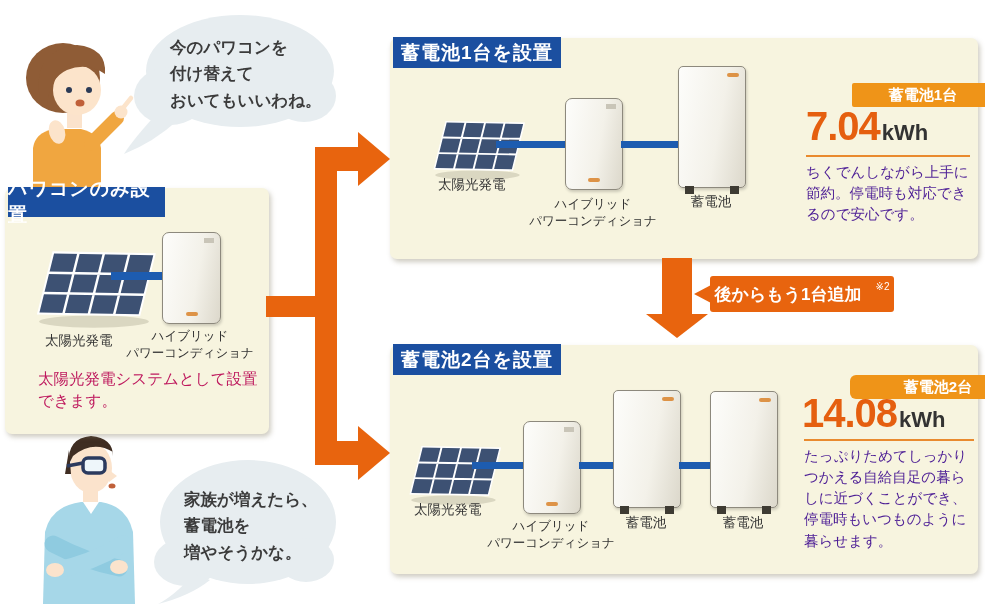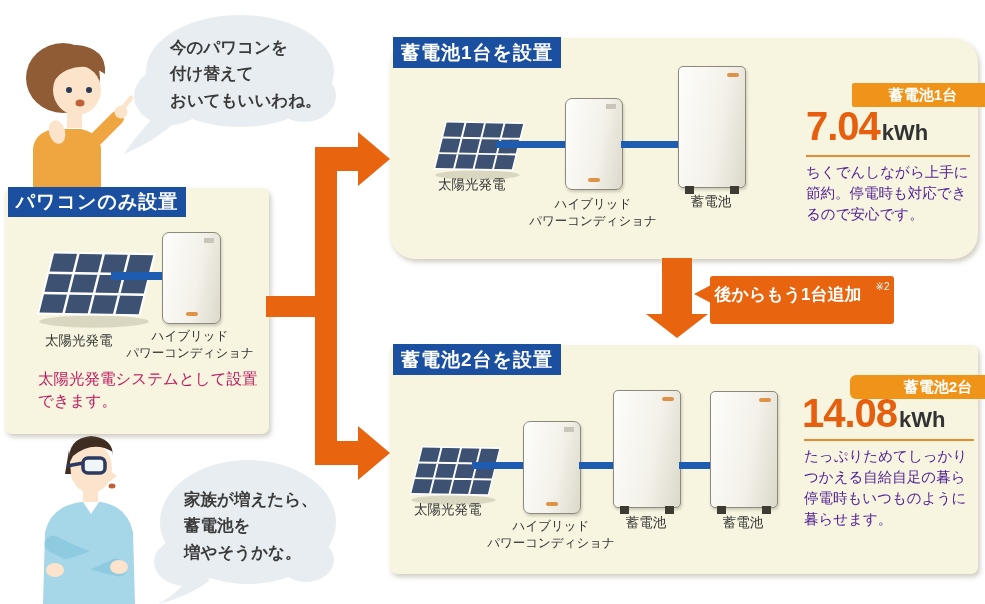--- a/index.html
+++ b/index.html
@@ -60,21 +60,21 @@
       <rect x="315" y="441" width="45" height="24"></rect>
       <polygon points="358,426 358,480 390,453"></polygon>
     </g>
     <g fill="#e8640e">
       <rect x="662" y="258" width="30" height="56"></rect>
       <polygon points="646,314 708,314 677,338"></polygon>
     </g>
   </svg>
 
   <div class="add-tri" style="left:694px;top:285px;"></div>
-  <div class="add-label" style="left:710px;top:276px;width:184px;height:48px;gap:12px;">
+  <div class="add-label" style="left:710px;top:276px;width:184px;height:36px;gap:12px;">
     <span>後からもう1台追加</span>
       <sup>※2</sup>
   </div>
 
   <svg class="bubble-svg" style="left:122px;top:8px;" width="220" height="160" viewBox="0 0 220 160">
     <ellipse cx="118" cy="63" rx="94" ry="56" fill="#e7edf0"></ellipse>
     <ellipse cx="48" cy="88" rx="36" ry="29" fill="#e7edf0"></ellipse>
     <ellipse cx="182" cy="88" rx="32" ry="26" fill="#e7edf0"></ellipse>
     <path d="M40,100 Q12,130 2,146 Q32,134 56,112 Z" fill="#e7edf0"></path>
   </svg>
@@ -122,21 +122,21 @@
     <rect x="58" y="28" width="22" height="15" rx="5" fill="#eef6fa" stroke="#2b3a5e" stroke-width="3.5"></rect>
     <path d="M58,33 L42,36" stroke="#2b3a5e" stroke-width="3.5"></path>
     <ellipse cx="87" cy="56" rx="3.5" ry="2.5" fill="#c06039"></ellipse>
     <path d="M28,114 Q62,132 94,138" stroke="#8fcbe0" stroke-width="17" stroke-linecap="round" fill="none"></path>
     <path d="M98,114 Q64,134 32,140" stroke="#a6d7e8" stroke-width="17" stroke-linecap="round" fill="none"></path>
     <ellipse cx="30" cy="140" rx="9" ry="7" fill="#fbe3cc"></ellipse>
     <ellipse cx="94" cy="137" rx="9" ry="7" fill="#fbe3cc"></ellipse>
   </svg>
 
   <div class="panel" style="left:5px;top:188px;width:264px;height:246px;">
-    <div class="panel-title" style="left:3px;top:-1px;width:178px;height:30px;">パワコンのみ設置</div>
+    <div class="panel-title" style="left:3px;top:-1px;width:157px;height:30px;">パワコンのみ設置</div>
     <svg style="position:absolute;left:30px;top:58px;" width="122" height="86" viewBox="0 0 120 80">
       <ellipse cx="58" cy="72" rx="54" ry="6" fill="rgba(90,85,60,.18)"></ellipse>
       <g transform="translate(18,4) skewX(-13) rotate(1)">
         <rect width="100" height="60" fill="#3d5173" stroke="#fff" stroke-width="2"></rect>
         <path d="M25,0 V60 M50,0 V60 M75,0 V60 M0,20 H100 M0,40 H100" stroke="#fff" stroke-width="2.5"></path>
       </g>
     </svg>
     <div class="solar-label" style="left:40px;top:144px;">太陽光発電</div>
     <div class="wire" style="left:106px;top:84px;width:54px;height:8px;"></div>
     <div class="device conditioner" style="left:157px;top:44px;width:57px;height:90px;">
@@ -146,21 +146,21 @@
     <div class="small-label" style="left:105px;top:140px;width:160px;">
       <div>ハイブリッド</div>
       <div>パワーコンディショナ</div>
     </div>
     <div class="desc-text" style="left:33px;top:180px;width:226px;">
       <div>太陽光発電システムとして設置</div>
       <div>できます。</div>
     </div>
   </div>
 
-  <div class="panel" style="left:390px;top:38px;width:588px;height:221px;border-radius:25px;">
+  <div class="panel" style="left:390px;top:38px;width:588px;height:221px;">
     <div class="panel-title" style="left:3px;top:-1px;width:168px;height:31px;">蓄電池1台を設置</div>
     <svg style="position:absolute;left:42px;top:80px;" width="94" height="64" viewBox="0 0 120 80">
       <ellipse cx="58" cy="72" rx="54" ry="6" fill="rgba(90,85,60,.18)"></ellipse>
       <g transform="translate(18,4) skewX(-13) rotate(1)">
         <rect width="100" height="60" fill="#3d5173" stroke="#fff" stroke-width="2"></rect>
         <path d="M25,0 V60 M50,0 V60 M75,0 V60 M0,20 H100 M0,40 H100" stroke="#fff" stroke-width="2.5"></path>
       </g>
     </svg>
     <div class="solar-label" style="left:48px;top:138px;">太陽光発電</div>
     <div class="wire" style="left:106px;top:103px;width:72px;height:7px;"></div>
@@ -225,18 +225,19 @@
     <div class="small-label" style="left:223px;top:169px;width:66px;font-size:13.5px;">蓄電池</div>
     <div class="small-label" style="left:320px;top:169px;width:66px;font-size:13.5px;">蓄電池</div>
     <div class="spec-badge" style="left:416px;top:30px;width:176px;height:24px;border-radius:6px;">蓄電池2台</div>
     <div class="kwh-row" style="left:412px;top:46px;">
       <span class="kwh-val">14.08</span><span class="kwh-unit">kWh</span>
     </div>
     <div class="spec-rule" style="left:414px;top:94px;width:170px;"></div>
     <div class="spec-desc" style="left:414px;top:101px;width:180px;">
       <div>たっぷりためてしっかり</div>
       <div>つかえる自給自足の暮ら</div>
+      <div>しに近づくことができ、</div>
       <div>停電時もいつものように</div>
       <div>暮らせます。</div>
     </div>
   </div>
 
 </div>
 
 </body></html>

